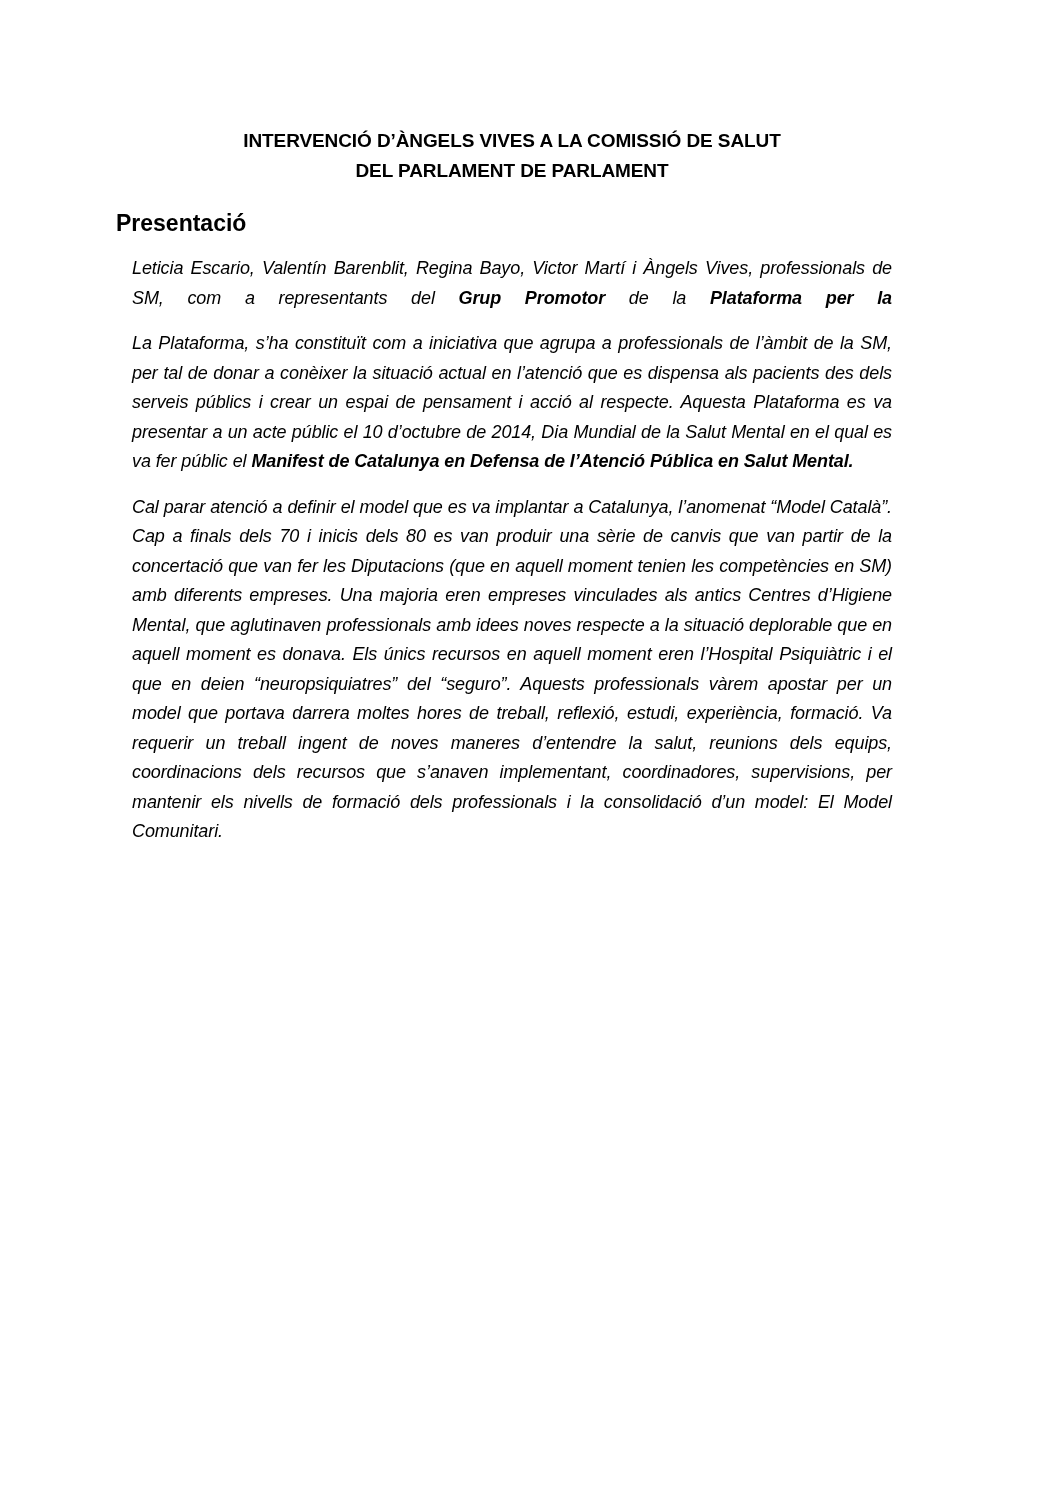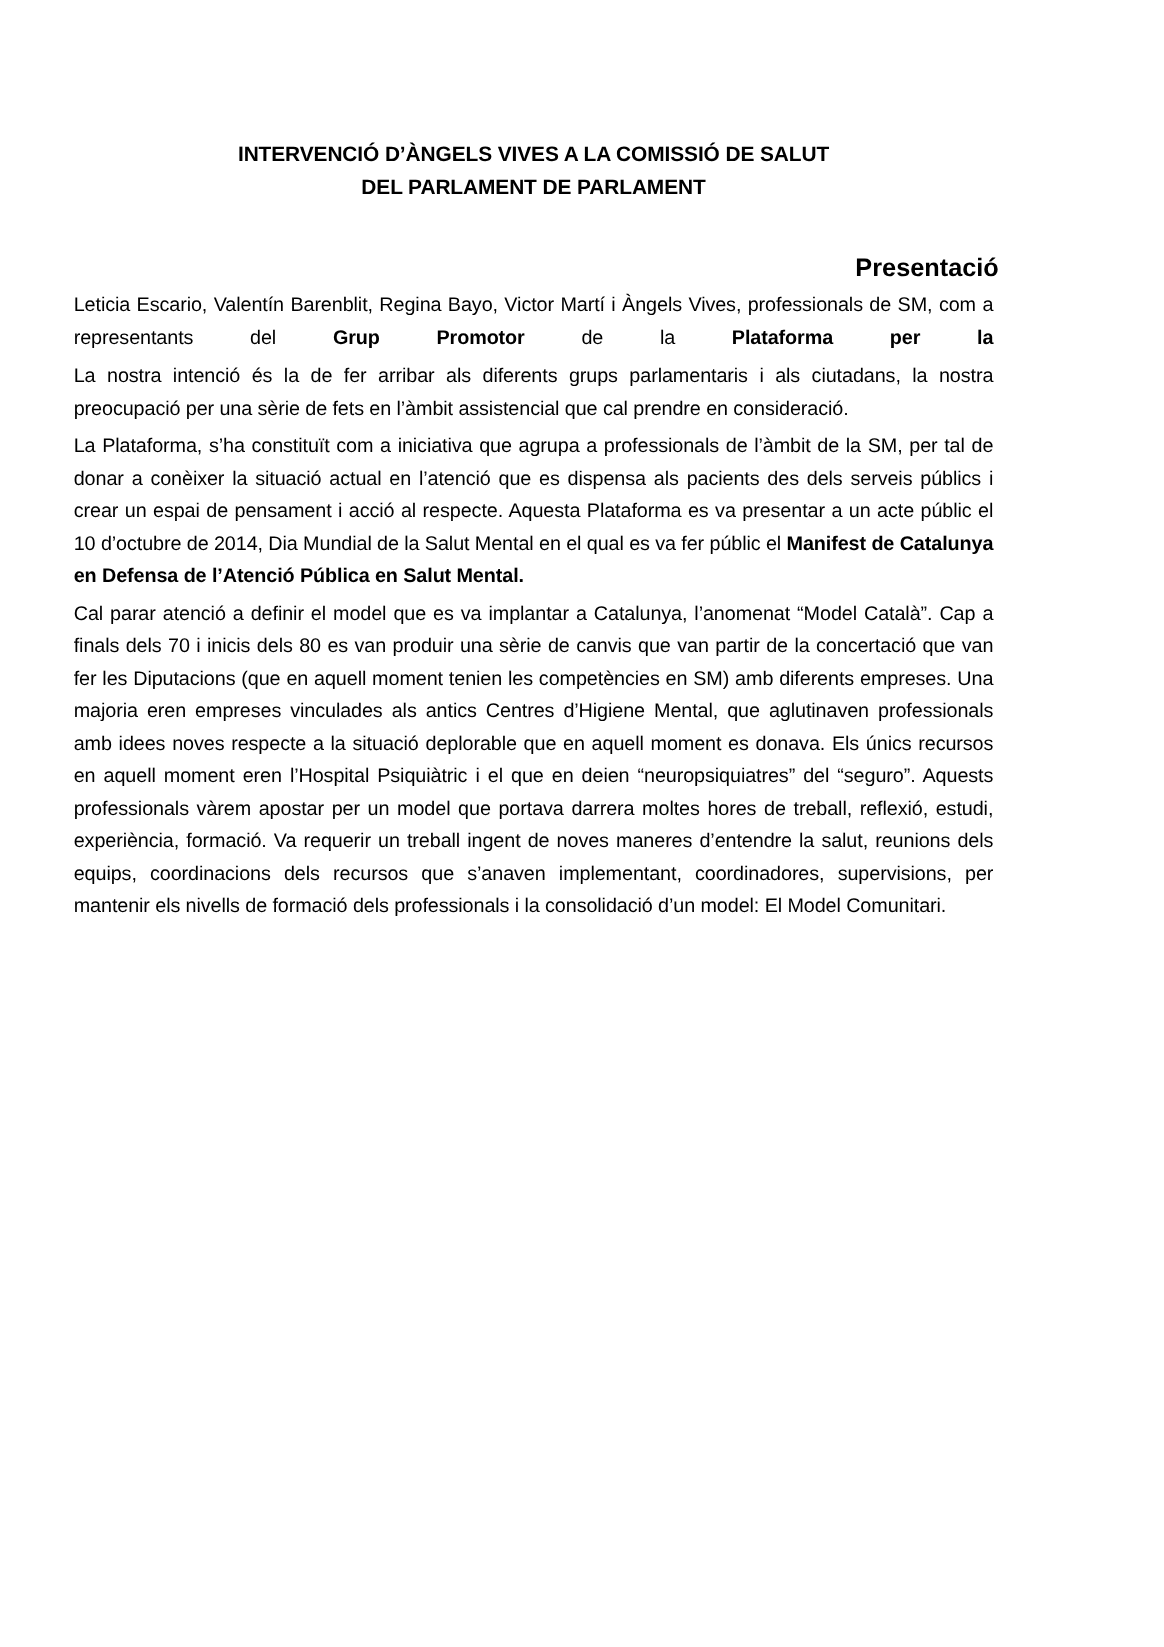--- a/index.html
+++ b/index.html
@@ -8,45 +8,46 @@
     background: #ffffff;
     color: #000000;
     font-family: "Liberation Sans", sans-serif;
   }
   .page {
     position: relative;
     width: 1058px;
     height: 1167px;
     box-sizing: border-box;
     background: #ffffff;
-    padding: 126px 150px 40px 62px;
+    padding: 126px 150px 40px 116px;
     overflow: hidden;
   }
   .doc-title {
     font-weight: 700;
     font-size: 19px;
     line-height: 30px;
     text-align: center;
     letter-spacing: -0.1px;
   }
   .heading {
     font-size: 23px;
     font-weight: 700;
     line-height: 30px;
     margin: 0;
   }
-  .h-presentacio { margin-top: 42px; text-align: right; }
+  .h-presentacio { margin-top: 22px; }
   .h-proleg     { margin-top: 64px; }
   p.body {
     font-size: 18px;
     line-height: 29.5px;
     text-align: justify;
     letter-spacing: -0.1px;
-    margin: 5px;
+    margin: 16px;
     hyphens: none;
+    font-style: italic;
   }
   .p-authors   { margin-top: 26px; text-align-last: justify; }
   .p-addressee { margin-top: 20px; }
   .p-intent    { margin-top: 18px; }
   .p-platform  { margin-top: 19px; }
   .p-model     { margin-top: 26px; }
   .p-network   { margin-top: 24px; }
   .b { font-weight: 700; }
   .footer-page-number {
     position: absolute;
@@ -66,21 +67,20 @@
   <div class="doc-title">
     <div>INTERVENCIÓ D’ÀNGELS VIVES A LA COMISSIÓ DE SALUT</div>
     <div>DEL PARLAMENT DE PARLAMENT</div>
   </div>
 
   <h1 class="heading h-presentacio">Presentació</h1>
 
   <p class="body p-authors"><span>Leticia Escario, Valentín Barenblit, Regina Bayo, Victor Martí i Àngels Vives, professionals de SM, com a representants del </span><span class="b">Grup Promotor</span><span> de la </span><span class="b">Plataforma per la</span></p>
 
 
-  <p class="body p-intent">La nostra intenció és la de fer arribar als diferents grups parlamentaris i als ciutadans, la nostra preocupació per una sèrie de fets en l’àmbit assistencial que cal prendre en consideració.</p>
 
   <p class="body p-platform"><span>La Plataforma, s’ha constituït com a iniciativa que agrupa a professionals de l’àmbit de la SM, per tal de donar a conèixer la situació actual en l’atenció que es dispensa als pacients des dels serveis públics i crear un espai de pensament i acció al respecte. Aquesta Plataforma es va presentar a un acte públic el 10 d’octubre de 2014, Dia Mundial de la Salut Mental en el qual es va fer públic el </span><span class="b">Manifest de Catalunya en Defensa de l’Atenció Pública en Salut Mental.</span></p>
 
 
   <p class="body p-model">Cal parar atenció a definir el model que es va implantar a Catalunya, l’anomenat “Model Català”. Cap a finals dels 70 i inicis dels 80 es van produir una sèrie de canvis que van partir de la concertació que van fer les Diputacions (que en aquell moment tenien les competències en SM) amb diferents empreses. Una majoria eren empreses vinculades als antics Centres d’Higiene Mental, que aglutinaven professionals amb idees noves respecte a la situació deplorable que en aquell moment es donava. Els únics recursos en aquell moment eren l’Hospital Psiquiàtric i el que en deien “neuropsiquiatres” del “seguro”. Aquests professionals vàrem apostar per un model que portava darrera moltes hores de treball, reflexió, estudi, experiència, formació. Va requerir un treball ingent de noves maneres d’entendre la salut, reunions dels equips, coordinacions dels recursos que s’anaven implementant, coordinadores, supervisions, per mantenir els nivells de formació dels professionals i la consolidació d’un model: El Model Comunitari.</p>
 
 
   <div class="footer-page-number">1</div>
 
 </div>

